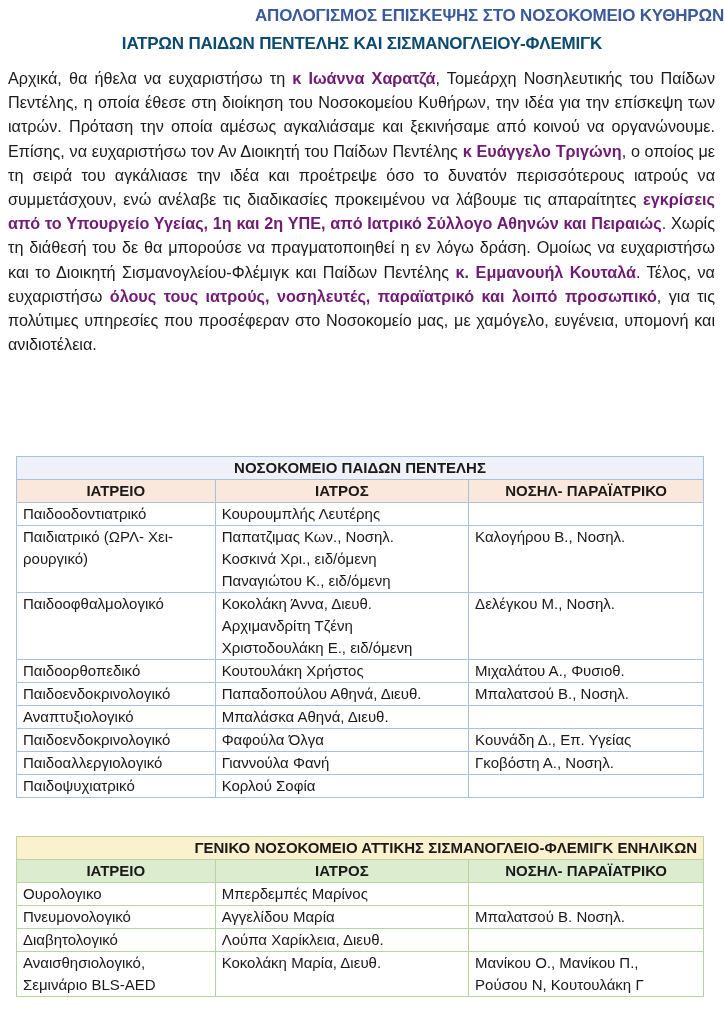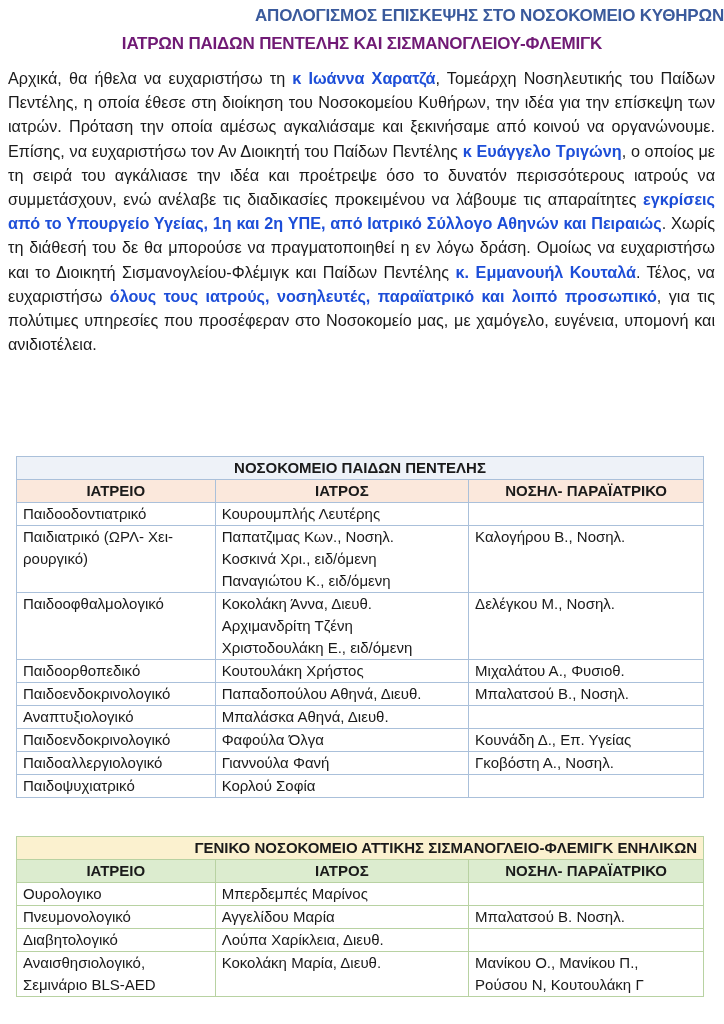--- a/index.html
+++ b/index.html
@@ -1,21 +1,21 @@
 <!DOCTYPE html>
 <html><head>
 <meta charset="utf-8">
 <style>
   html, body { margin: 0; padding: 0; background: #ffffff; }
   body { width: 724px; height: 1024px; overflow: hidden; font-family: "Liberation Sans", "DejaVu Sans", sans-serif; color: #1a1a1a; }
   .page { position: relative; width: 724px; height: 1024px; }
   .title1 { position: absolute; top: 6px; left: 0; width: 724px; text-align: right; font-size: 17px; font-weight: bold; color: #3a5a9c; letter-spacing: -0.2px; }
-  .title2 { position: absolute; top: 34px; left: 0; width: 724px; text-align: center; font-size: 17px; font-weight: bold; color: #701a75; letter-spacing: -0.2px; }
+  .title2 { position: absolute; top: 34px; left: 0; width: 724px; text-align: center; font-size: 17px; font-weight: bold; color: #0c4a6e; letter-spacing: -0.2px; }
   .intro { position: absolute; top: 66px; left: 8px; width: 707px; font-size: 16.2px; line-height: 24.2px; text-align: justify; }
-  .intro .hl { color: #1d4ed8; font-weight: bold; }
+  .intro .hl { color: #701a75; font-weight: bold; }
   table { position: absolute; left: 16px; width: 688px; border-collapse: collapse; font-size: 15px; table-layout: fixed; }
   table td, table th { padding: 0 6px; vertical-align: top; line-height: 22px; }
   table th { font-weight: bold; text-align: center; }
   .t1 { top: 456px; }
   .t1 td, .t1 th { border: 1px solid #aac0da; }
   .t1 .cap th { background: #eef2f8; }
   .t1 .hdr th { background: #fbe8dc; }
   .t2 { top: 836px; }
   .t2 td, .t2 th { border: 1px solid #b8d2a2; }
   .t2 .cap th { background: #fbf1cf; text-align: right; }

